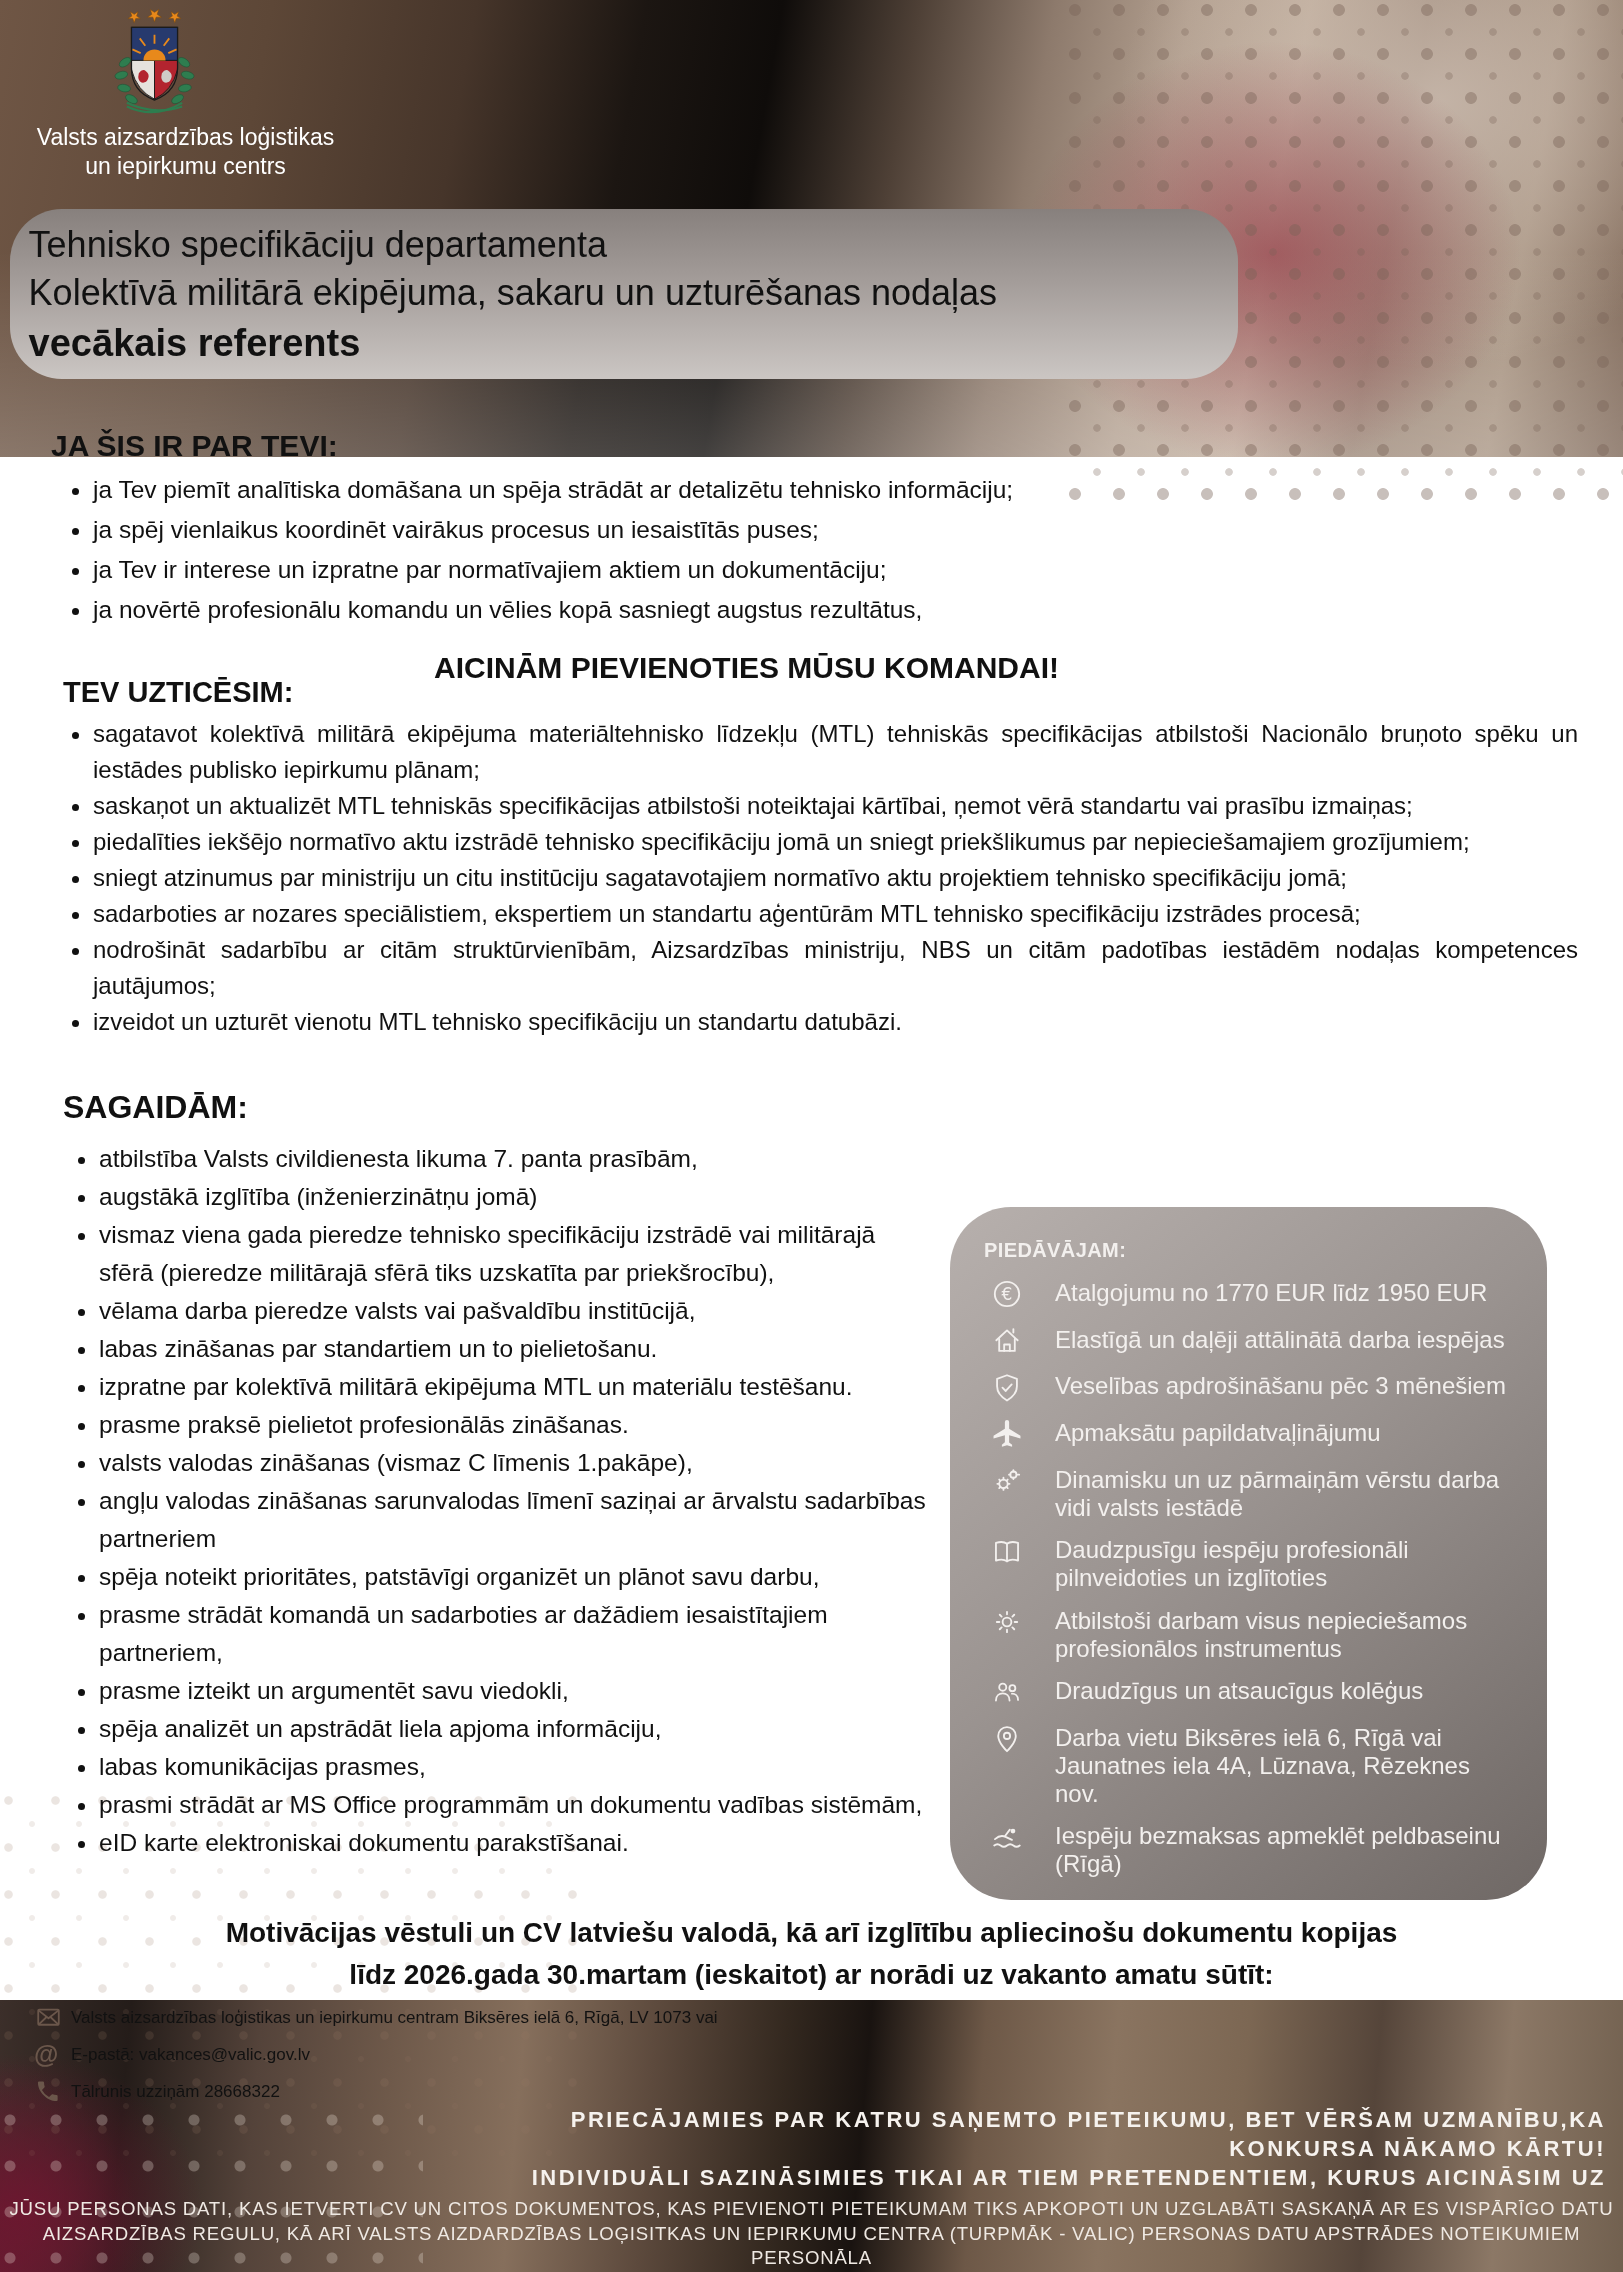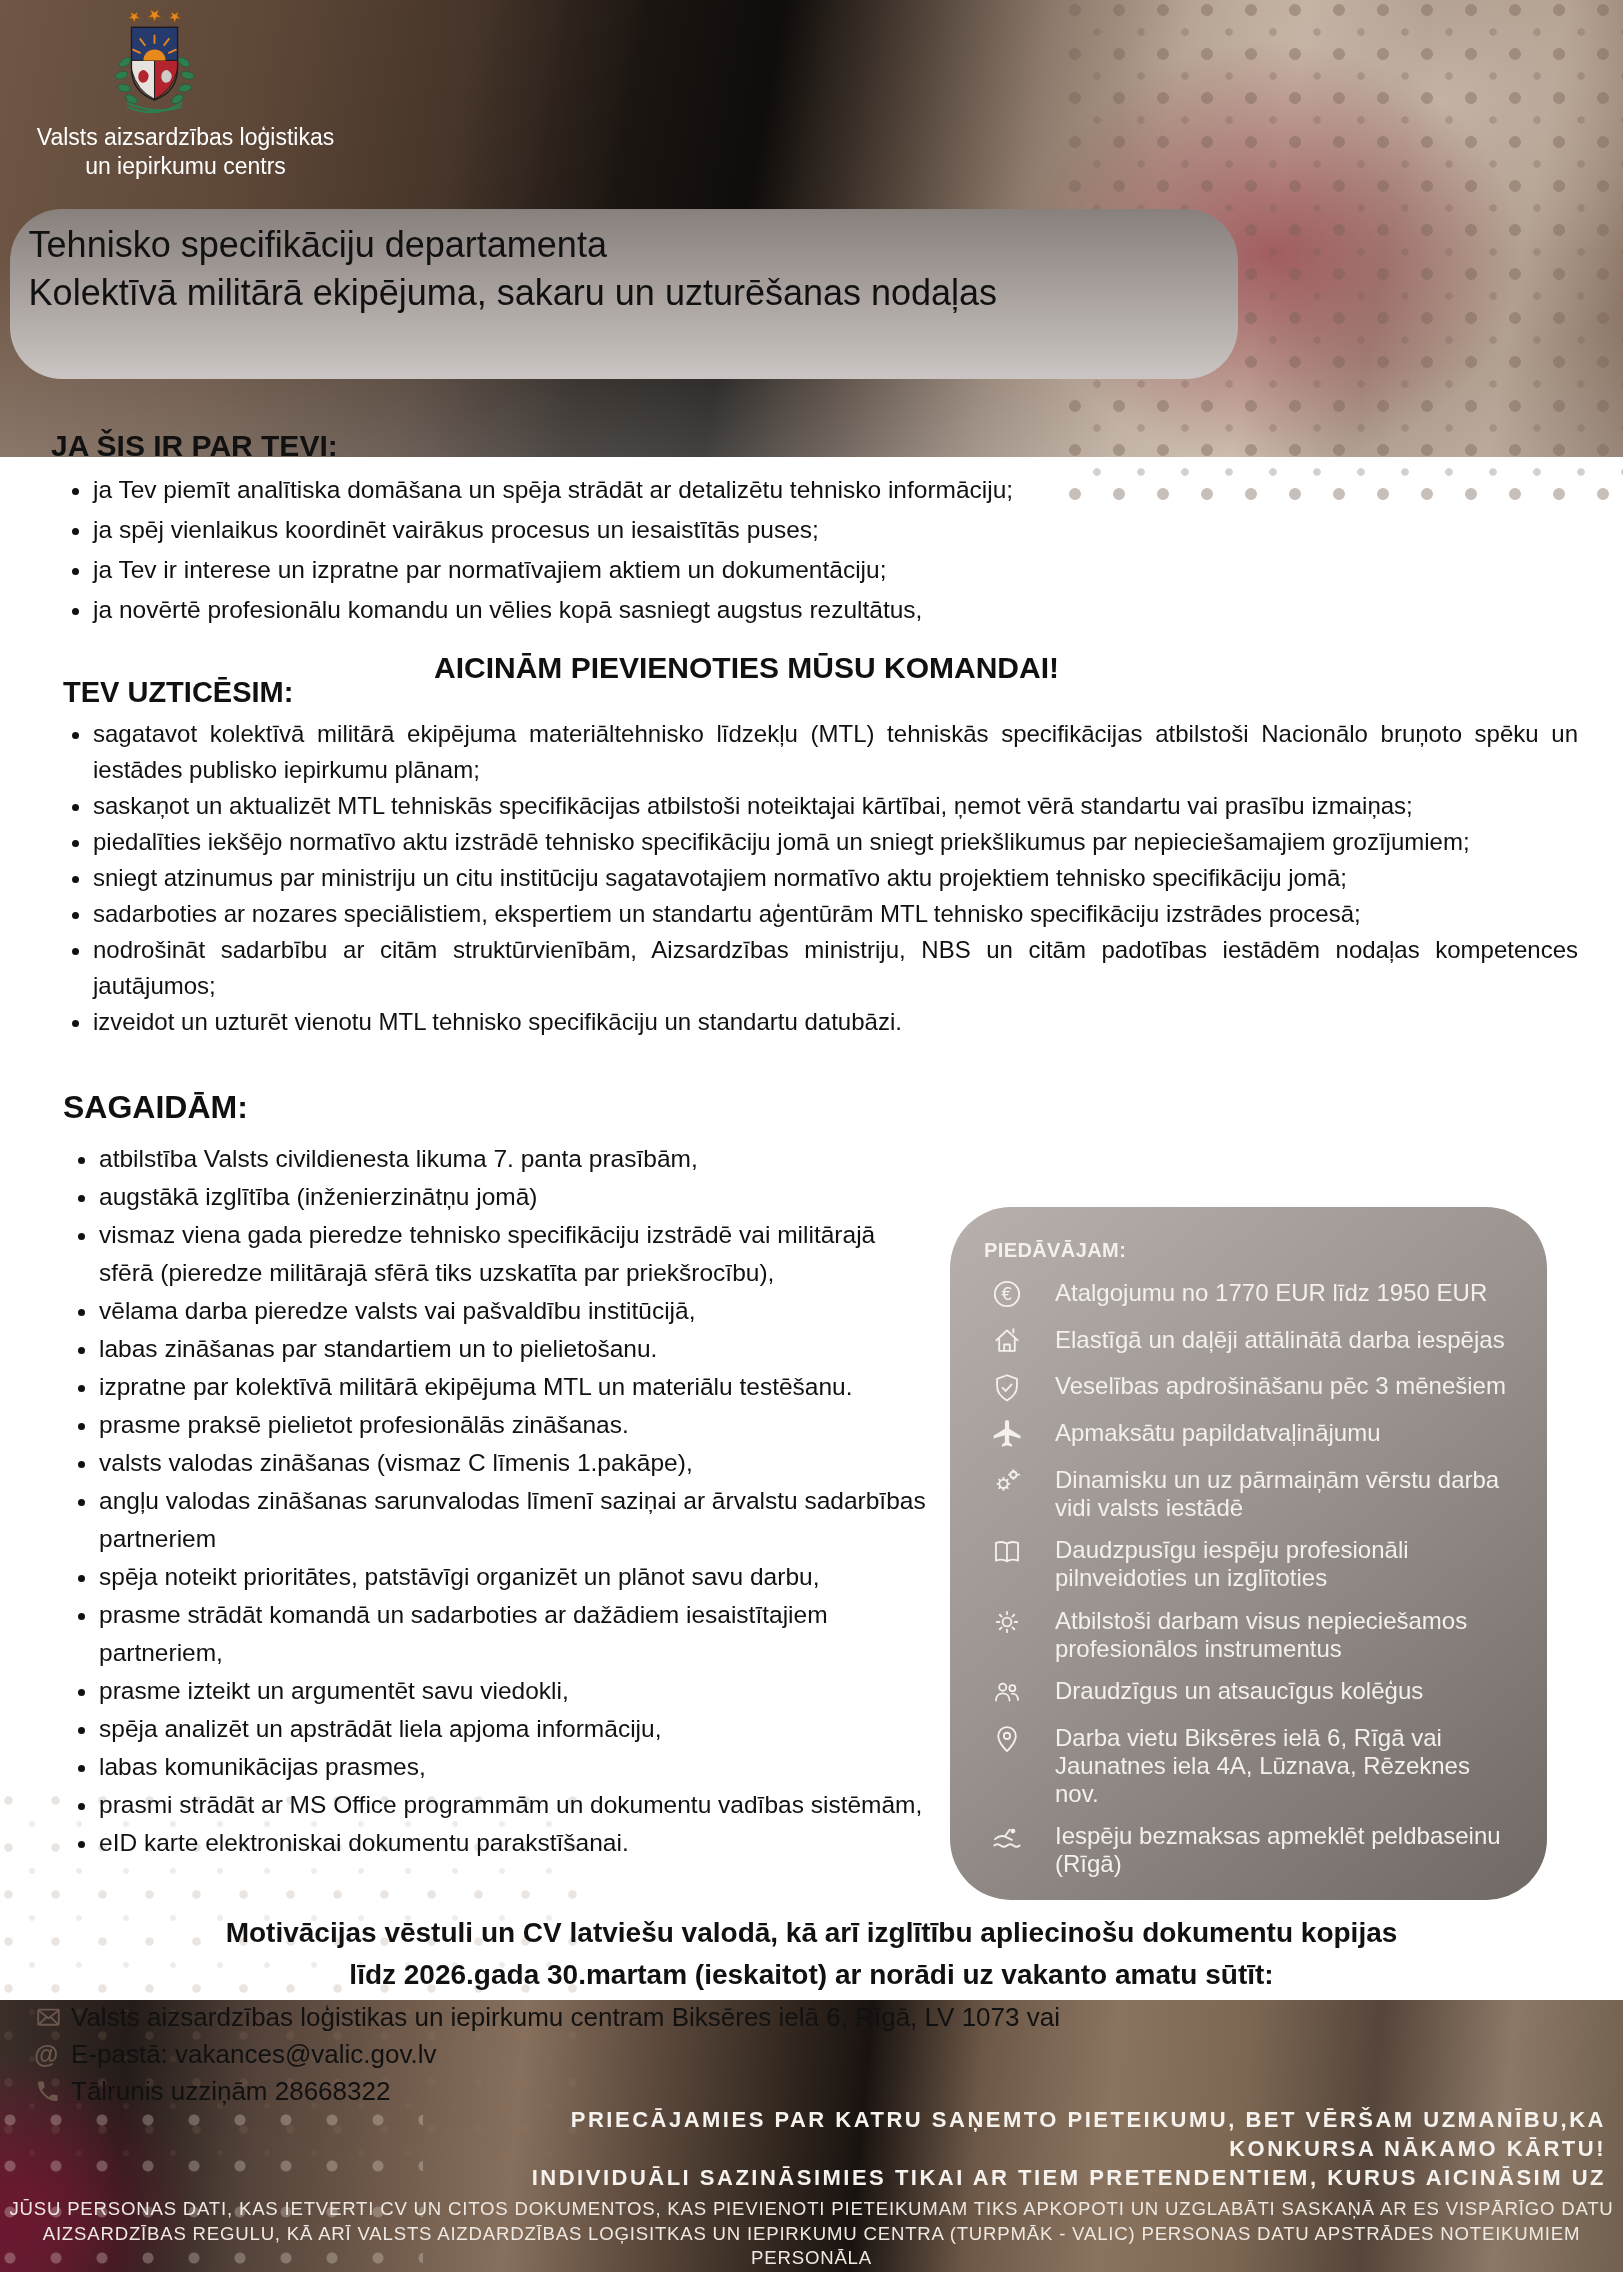--- a/index.html
+++ b/index.html
@@ -68,21 +68,21 @@
   .offer-item{display:flex;align-items:flex-start;margin-bottom:14.4px;}
   .offer-item .oi{flex:0 0 46px;display:flex;justify-content:center;margin-top:-1.7px;}
   .offer-item .ot{font-size:24px;line-height:28px;max-width:473px;margin-left:25px;}
 
   
   .application{position:absolute;left:0;top:1912px;width:1623px;z-index:3;text-align:center;
     font-size:28px;font-weight:bold;line-height:42px;}
   .contacts{position:absolute;left:34px;top:1999px;z-index:4;}
   .contact-row{display:flex;align-items:center;height:37px;}
   .contact-row .ci{flex:0 0 37px;display:flex;align-items:center;}
-  .contact-row .ct{font-size:26px;}
+  .contact-row .ct{font-size:17px;}
   .at-glyph{font-size:25px;font-weight:bold;color:#6b574b;line-height:25px;}
 
   
   .bottom-band{position:absolute;left:0;top:2000px;width:1623px;height:272px;z-index:1;
     background:
       radial-gradient(254px 220px at 21px 211px, rgba(112,22,48,.85), transparent 72%),
       radial-gradient(186px 271px at 0px 271px, #5f1e30, transparent 78%),
       linear-gradient(95deg,#3c2f2a 0%,#241c19 8%,#54433a 16%,#6e594a 24%,#866f5c 32%,#5d4a3d 40%,#33281f 48%,#191310 53%,#6d5847 60%,#8a7460 68%,#7c6753 76%,#55453a 84%,#8c7866 92%,#71604f 100%);
     clip-path:polygon(0 322,0 152,35 130,70 150,105 128,140 152,175 128,210 158,245 132,280 162,315 138,350 168,385 144,420 172,455 150,490 178,525 156,560 182,600 160,640 148,690 122,740 100,790 78,840 58,890 40,935 26,980 17,1030 12,1100 9,1200 7,1920 7,1920 322);}
   .band-dots{position:absolute;left:0;top:110px;width:423px;height:162px;opacity:.32;
@@ -139,20 +139,21 @@
     </svg>
   </div>
   <div class="org-name">
     <div>Valsts aizsardzības loģistikas</div>
     <div>un iepirkumu centrs</div>
   </div>
 
   <div class="banner">
     <div class="l1">Tehnisko specifikāciju departamenta</div>
     <div class="l2">Kolektīvā militārā ekipējuma, sakaru un uzturēšanas nodaļas</div>
+    <div class="l3">vecākais referents</div>
   </div>
 
   <div class="about">
     <div class="sec-heading">JA ŠIS IR PAR TEVI:</div>
     <ul>
       <li>ja Tev piemīt analītiska domāšana un spēja strādāt ar detalizētu tehnisko informāciju;</li>
       <li>ja spēj vienlaikus koordinēt vairākus procesus un iesaistītās puses;</li>
       <li>ja Tev ir interese un izpratne par normatīvajiem aktiem un dokumentāciju;</li>
       <li>ja novērtē profesionālu komandu un vēlies kopā sasniegt augstus rezultātus,</li>
     </ul>

